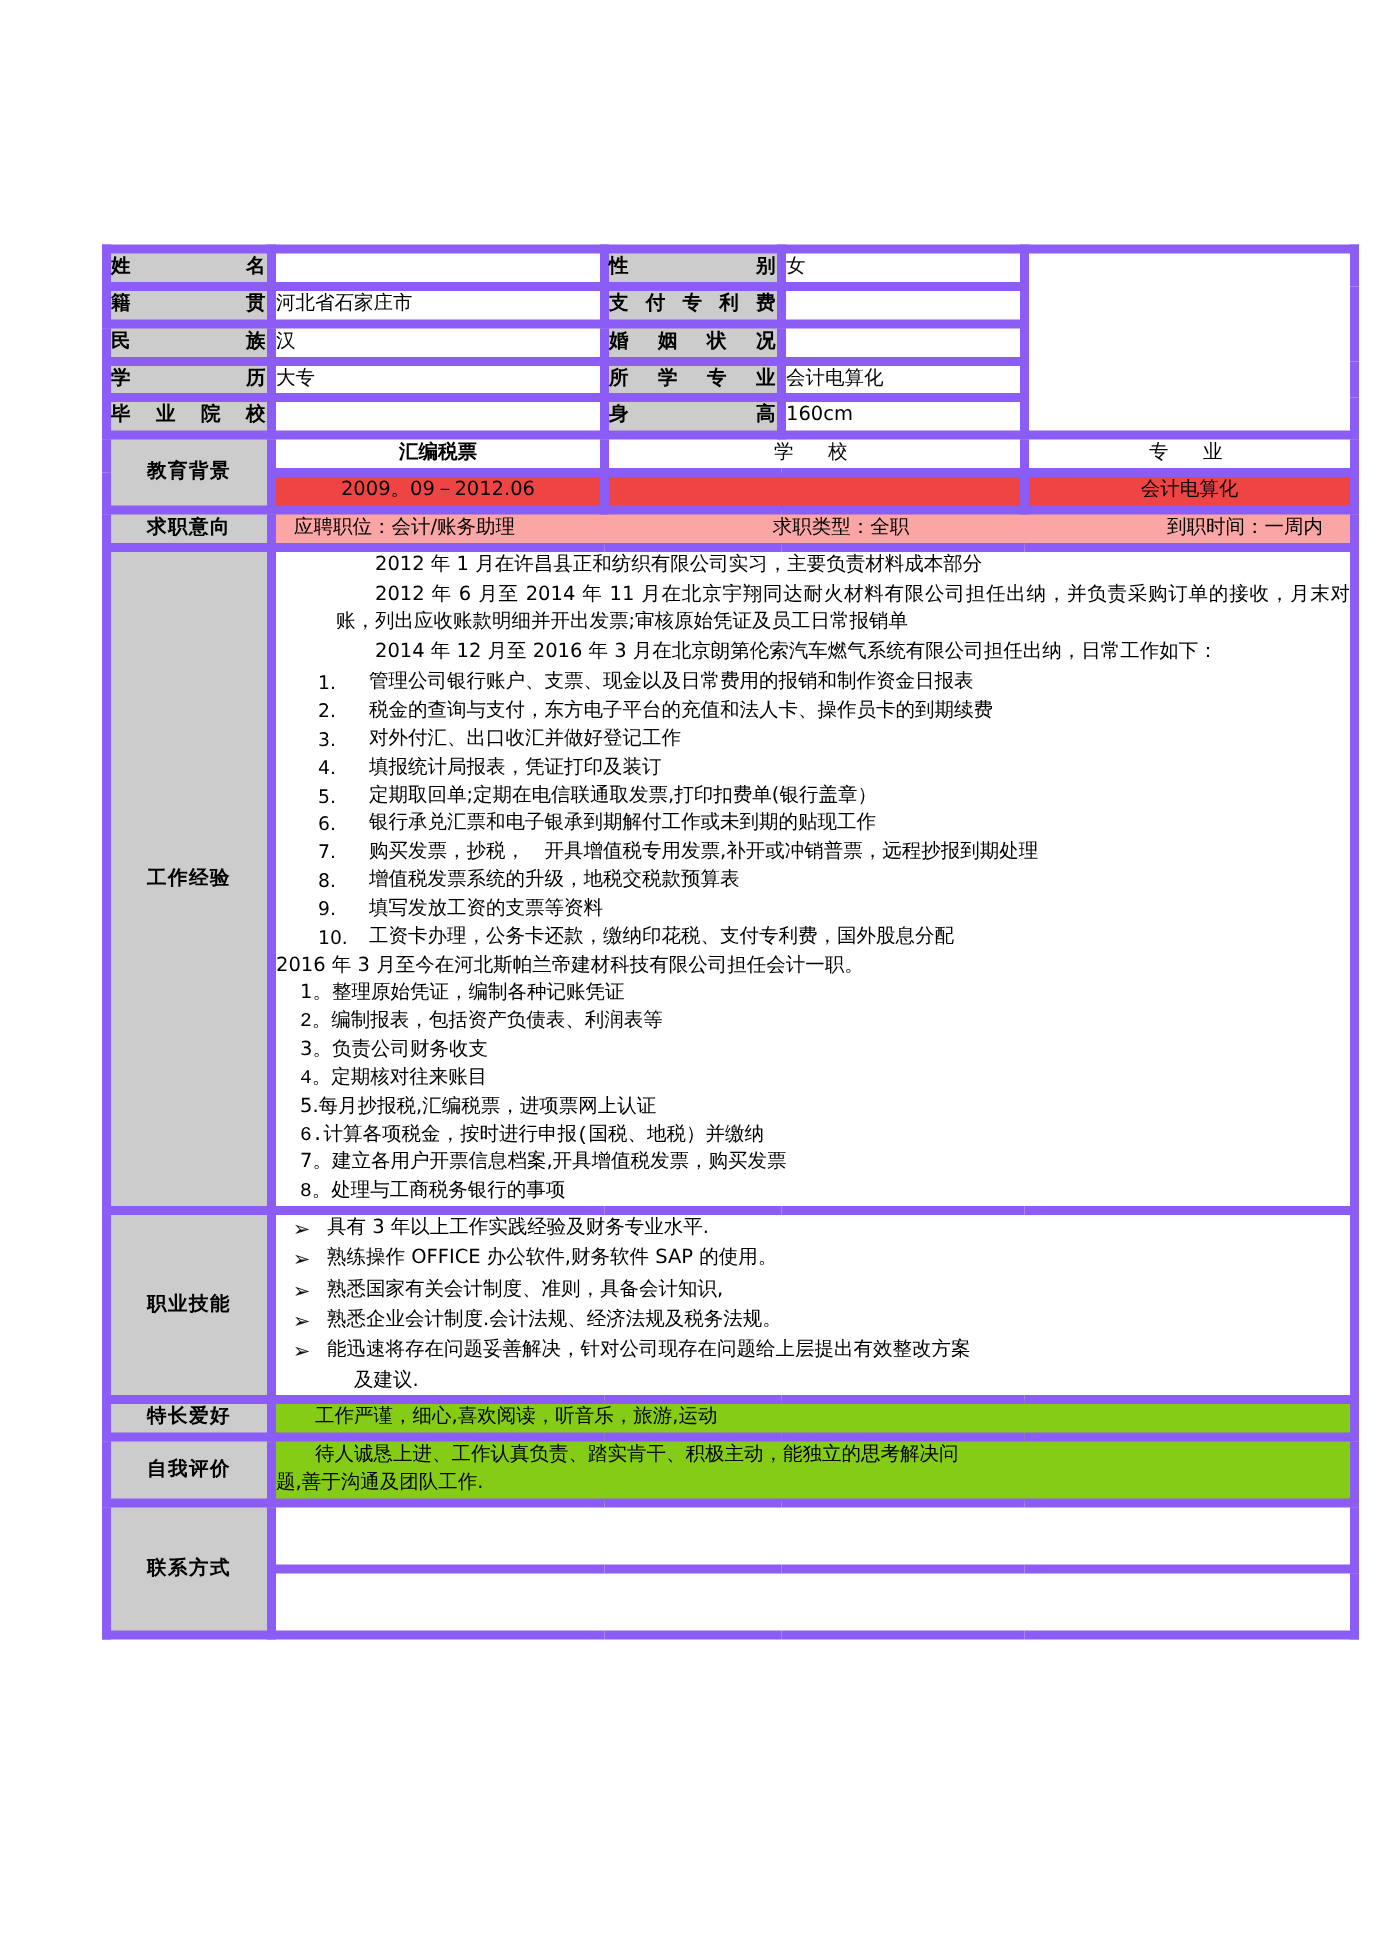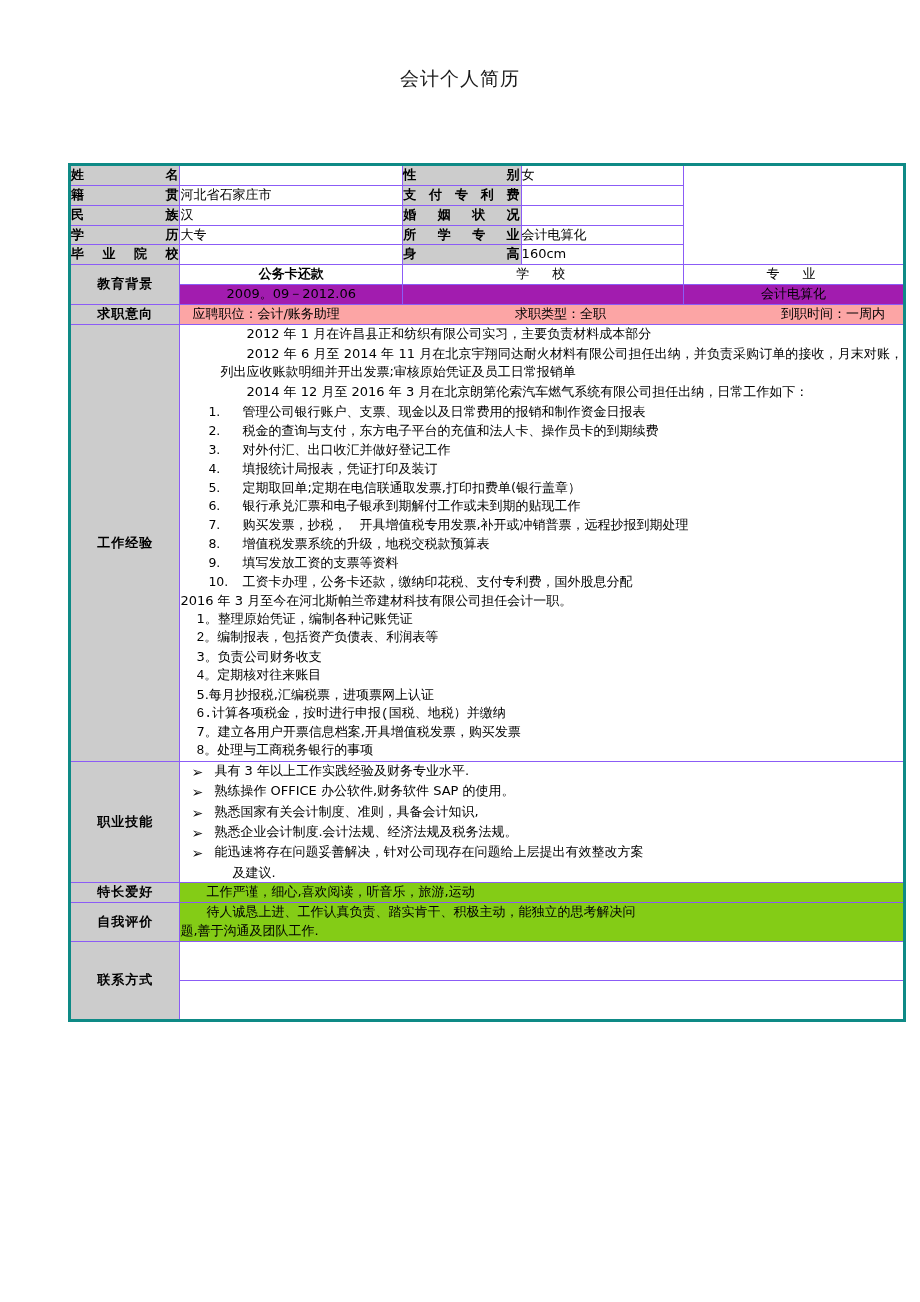--- a/index.html
+++ b/index.html
@@ -36,21 +36,21 @@
   .resume-table {
     position: absolute;
     left: 68px;
     top: 163px;
     width: 838px;
     border-collapse: collapse;
     table-layout: fixed;
     border: 3px solid #0e8a86;
   }
   .resume-table td {
-    border: 1px solid #8b5cf6;
+    border: 6px solid #8b5cf6;
     padding: 0;
     vertical-align: middle;
     font-size: 13px;
     line-height: 1.45;
   }
 
   .lbl {
     background: #cccccc;
     font-weight: bold;
     font-size: 14px;
@@ -86,21 +86,21 @@
     padding: 8px 4px;
   }
   .hdr-plain {
     background: #ffffff;
     text-align: center;
     font-size: 15px;
     font-weight: bold;
     padding: 8px 4px;
   }
   .edu-val {
-    background: #a21caf;
+    background: #ef4444;
     text-align: center;
     font-size: 14px;
     padding: 7px 4px;
   }
 
   .intent-row {
     background: #fca5a5;
     padding: 6px 12px;
     font-size: 14px;
   }
@@ -189,21 +189,20 @@
   .empty-cell {
     background: #ffffff;
     height: 38px;
   }
 </style>
 </head>
 <body>
 
 <div class="page">
 
-  <div class="doc-title">会计个人简历</div>
 
   <table class="resume-table">
     <colgroup>
       <col style="width:110px">
       <col style="width:222px">
       <col style="width:118px">
       <col style="width:162px">
       <col style="width:220px">
     </colgroup>
     <tbody>
@@ -239,21 +238,21 @@
 
       <tr>
         <td class="lbl-spread">毕业院校</td>
         <td class="val"></td>
         <td class="lbl-spread">身　　高</td>
         <td class="val">160cm</td>
       </tr>
 
       <tr>
         <td class="lbl" rowspan="2">教育背景</td>
-        <td class="hdr-plain">公务卡还款</td>
+        <td class="hdr-plain">汇编税票</td>
         <td class="hdr" colspan="2">学　校</td>
         <td class="hdr">专　业</td>
       </tr>
       <tr>
         <td class="edu-val">2009。09－2012.06</td>
         <td class="edu-val" colspan="2"></td>
         <td class="edu-val">会计电算化</td>
       </tr>
 
       <tr>

